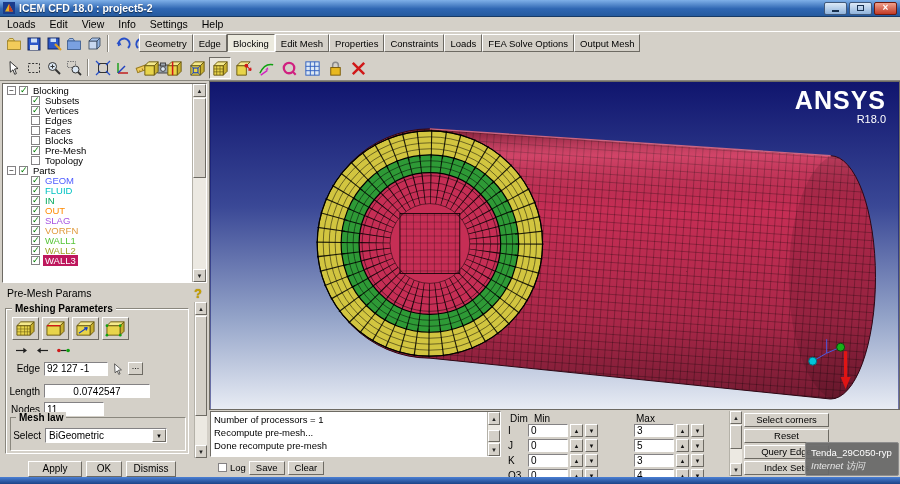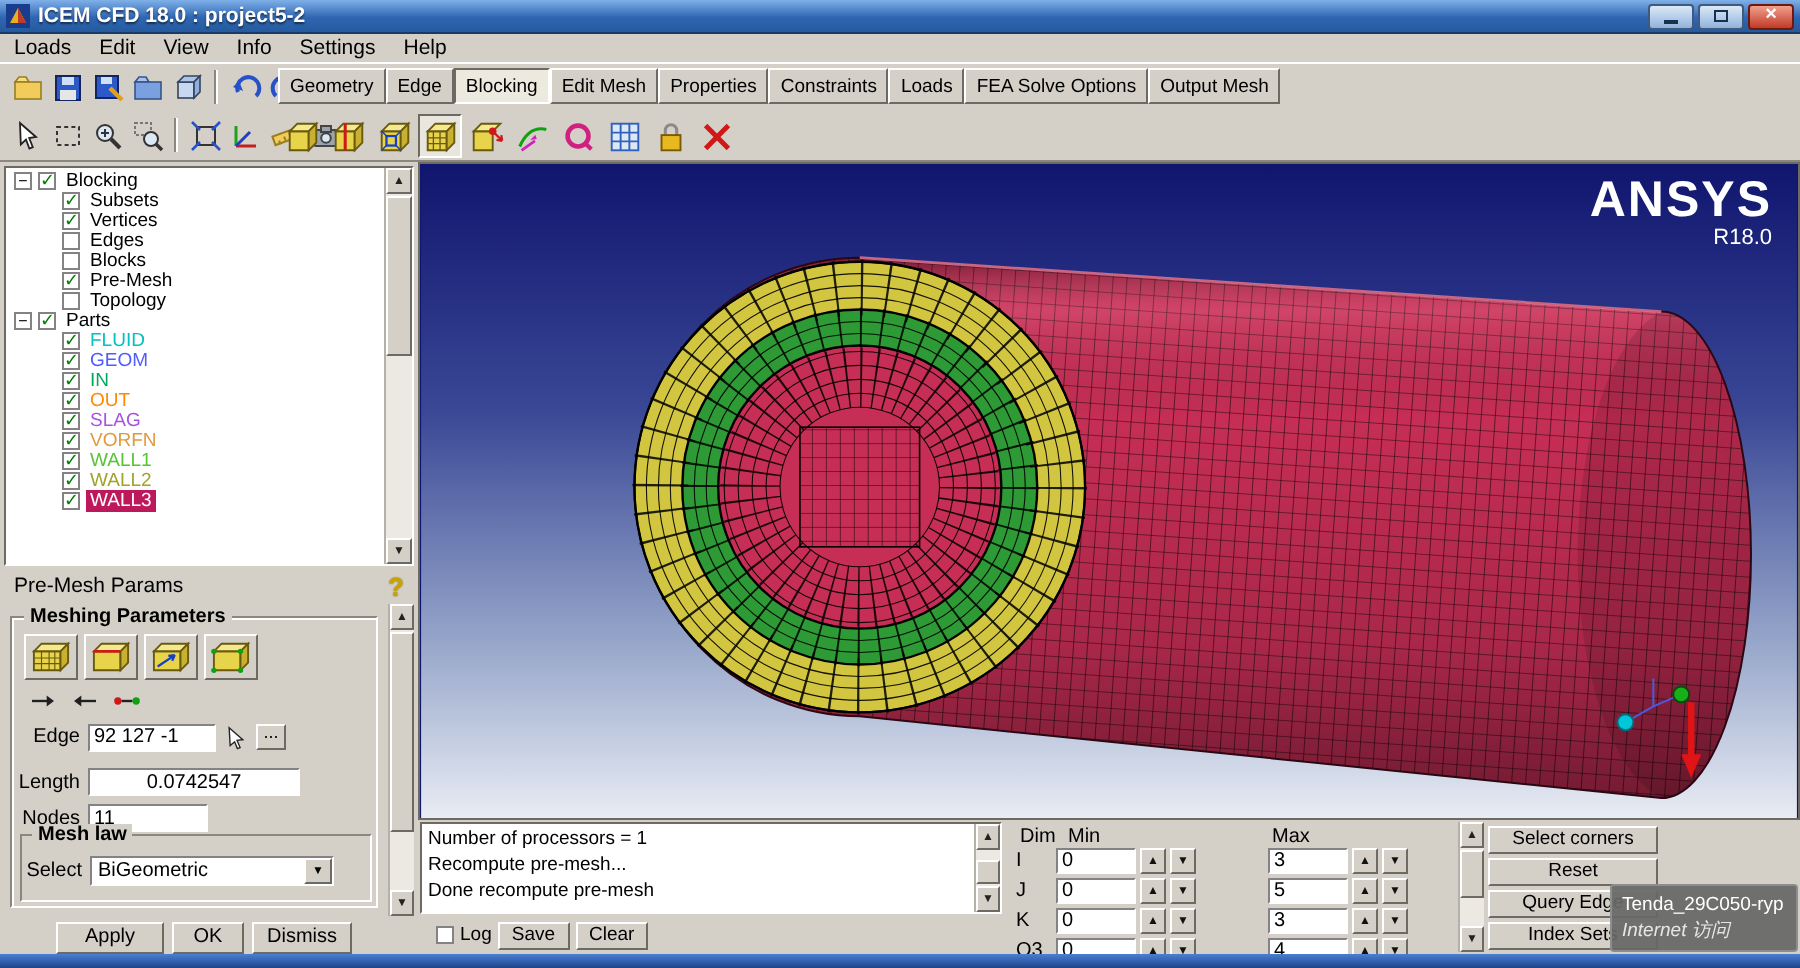--- a/index.html
+++ b/index.html
@@ -374,42 +374,46 @@
         <div class="trow lvl2">
           <span class="cbx" data-checked="true"></span>
           <span class="tlabel">Vertices</span>
         </div>
         <div class="trow lvl2">
           <span class="cbx" data-checked="false"></span>
           <span class="tlabel">Edges</span>
         </div>
         <div class="trow lvl2">
           <span class="cbx" data-checked="false"></span>
+          <span class="tlabel">Faces</span>
+        </div>
+        <div class="trow lvl2">
+          <span class="cbx" data-checked="false"></span>
           <span class="tlabel">Blocks</span>
         </div>
         <div class="trow lvl2">
           <span class="cbx" data-checked="true"></span>
           <span class="tlabel">Pre-Mesh</span>
         </div>
         <div class="trow lvl2">
           <span class="cbx" data-checked="false"></span>
           <span class="tlabel">Topology</span>
         </div>
         <div class="trow lvl1">
           <span class="exp"></span>
           <span class="cbx" data-checked="true"></span>
           <span class="tlabel">Parts</span>
         </div>
         <div class="trow lvl2">
           <span class="cbx" data-checked="true"></span>
+          <span class="tlabel" data-selected="false" style="color: rgb(79, 93, 255);">GEOM</span>
+        </div>
+        <div class="trow lvl2">
+          <span class="cbx" data-checked="true"></span>
           <span class="tlabel" data-selected="false" style="color: rgb(0, 194, 194);">FLUID</span>
-        </div>
-        <div class="trow lvl2">
-          <span class="cbx" data-checked="true"></span>
-          <span class="tlabel" data-selected="false" style="color: rgb(79, 93, 255);">GEOM</span>
         </div>
         <div class="trow lvl2">
           <span class="cbx" data-checked="true"></span>
           <span class="tlabel" data-selected="false" style="color: rgb(0, 168, 92);">IN</span>
         </div>
         <div class="trow lvl2">
           <span class="cbx" data-checked="true"></span>
           <span class="tlabel" data-selected="false" style="color: rgb(255, 138, 0);">OUT</span>
         </div>
         <div class="trow lvl2">

